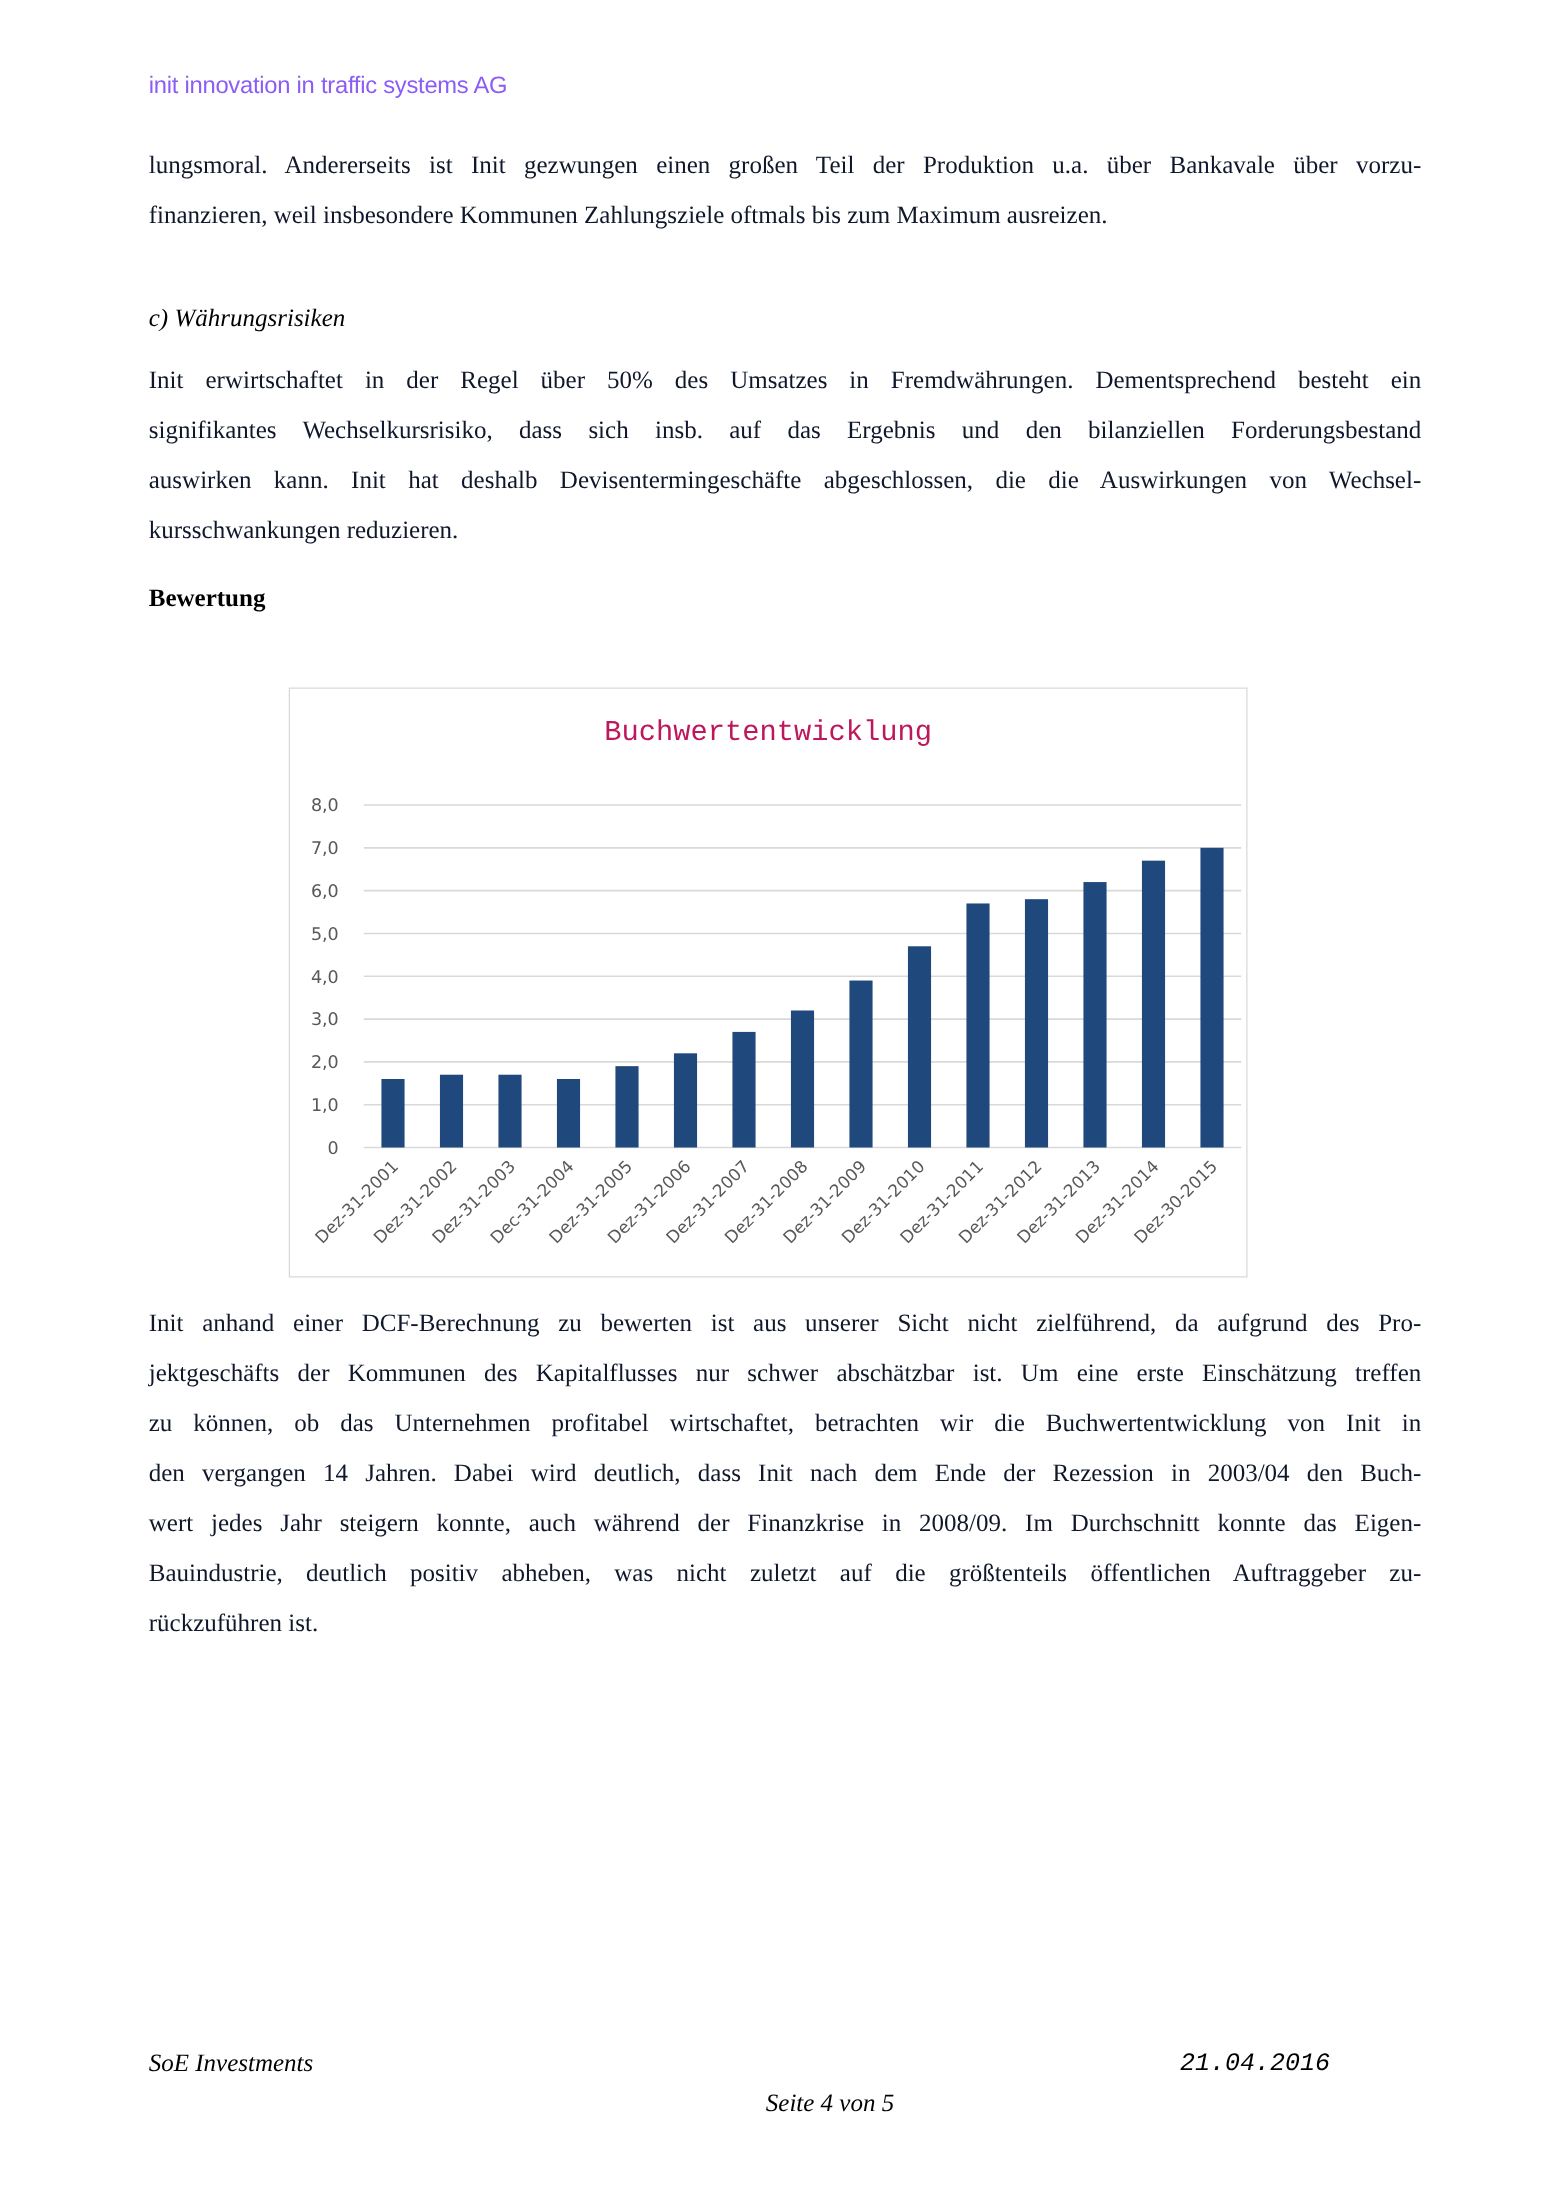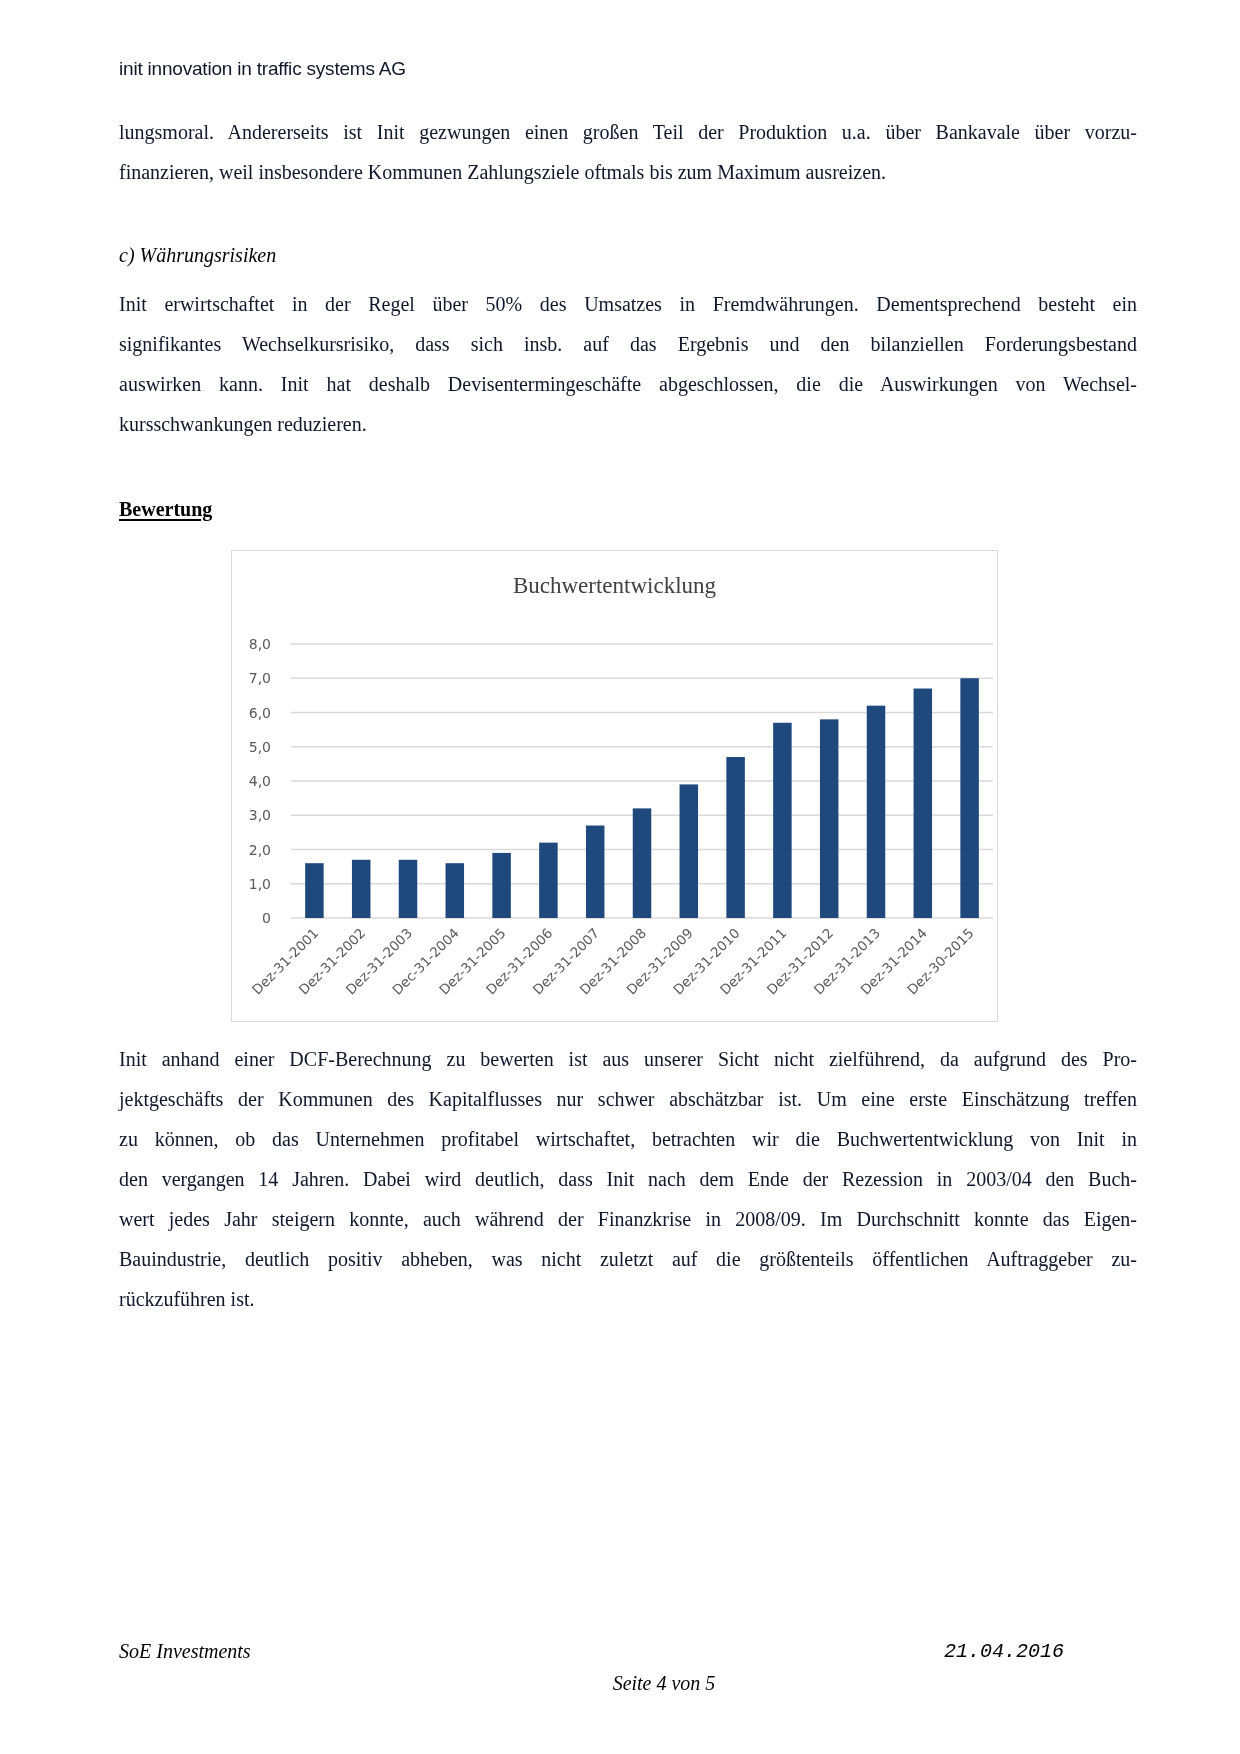--- a/index.html
+++ b/index.html
@@ -1,44 +1,44 @@
 <!DOCTYPE html>
 <html><head>
 <meta charset="utf-8">
 <style>
   html, body { margin: 0; padding: 0; background: #ffffff; }
   body { width: 1240px; height: 1754px; position: relative; overflow: hidden; color: #000; }
   .page-header {
     position: absolute; left: 119px; top: 58px;
-    font-family: "Liberation Sans", sans-serif; font-size: 19px; color: #0f172a;
+    font-family: "Liberation Sans", sans-serif; font-size: 19px; color: #8b5cf6;
     letter-spacing: -0.2px;
   }
   .para {
     position: absolute; left: 119px; width: 1018px;
     font-family: "Liberation Serif", serif; font-size: 20px; line-height: 40px;
     text-align: justify; color: #0f172a;
   }
   .para .line { display: block; text-align: justify; text-align-last: justify; white-space: nowrap; }
   .para .line.last { text-align-last: left; }
   .subheading {
     position: absolute; left: 119px; top: 244px;
     font-family: "Liberation Serif", serif; font-style: italic; font-size: 20px;
   }
   .section-title {
-    position: absolute; left: 119px; top: 498px;
+    position: absolute; left: 119px; top: 468px;
     font-family: "Liberation Serif", serif; font-weight: bold; font-size: 20px;
-    text-decoration: underline; text-underline-offset: 3px;
+    text-underline-offset: 3px;
   }
   .chart-box {
     position: absolute; left: 231px; top: 550px; width: 767px; height: 472px;
     border: 1px solid #d9d9d9; background: #fff; box-sizing: border-box;
   }
   .chart-title {
     position: absolute; left: 0; right: 0; top: 22px; text-align: center;
-    font-family: Liberation Serif, serif; font-size: 23px; color: #404040;
+    font-family: Liberation Mono, monospace; font-size: 23px; color: #be185d;
   }
   .chart-svg { position: absolute; left: 0; top: 0; }
   .footer-left {
     position: absolute; left: 119px; top: 1640px;
     font-family: "Liberation Serif", serif; font-style: italic; font-size: 20px;
   }
   .footer-right {
     position: absolute; left: 944px; top: 1640px;
     font-family: Liberation Mono, monospace; font-style: italic; font-size: 20px;
   }

